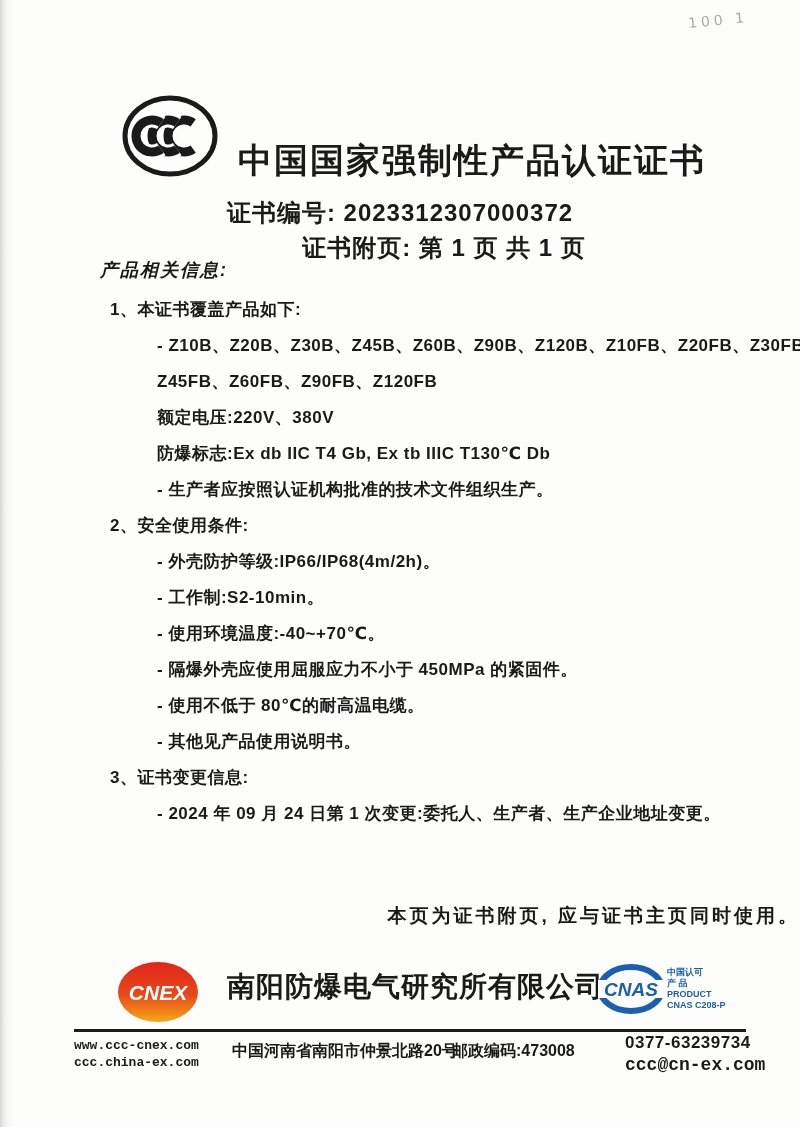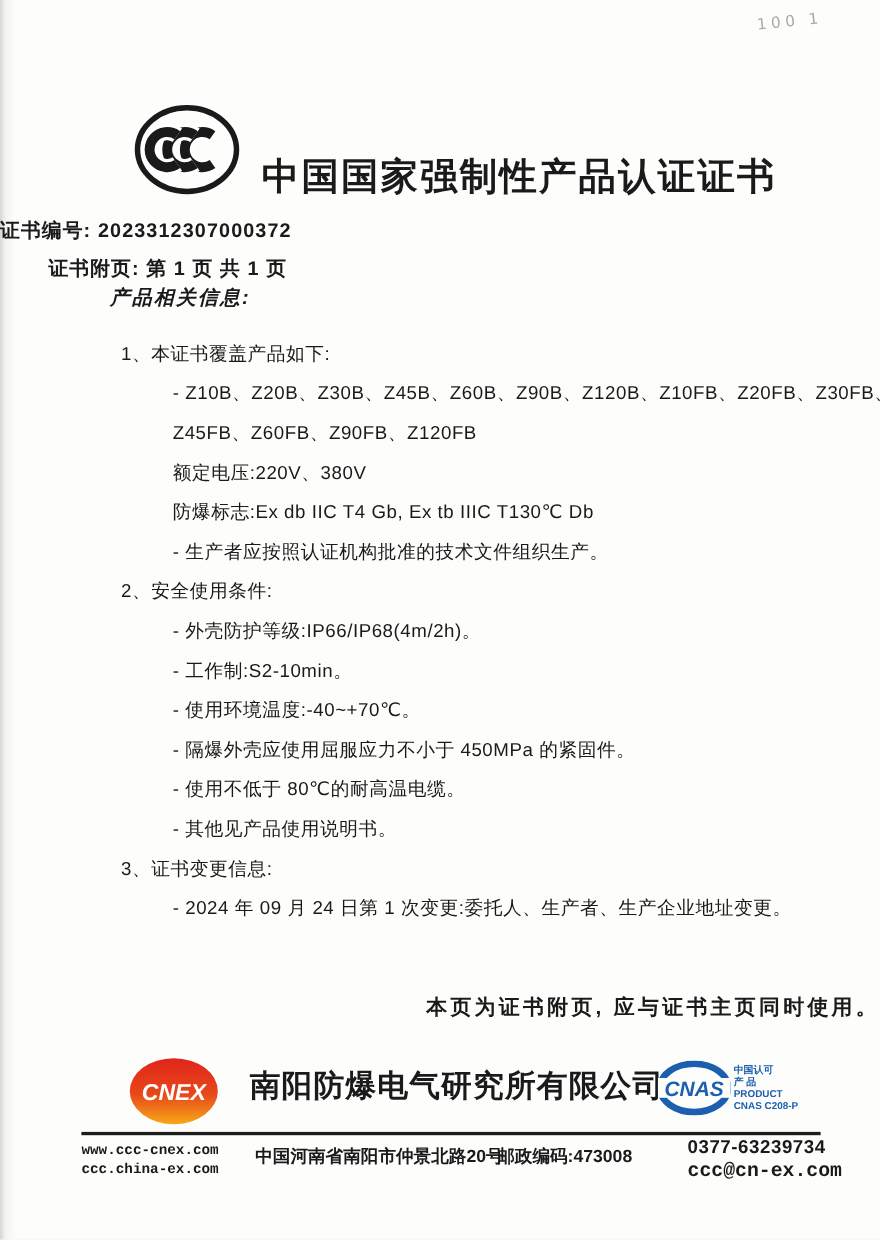--- a/index.html
+++ b/index.html
@@ -20,32 +20,32 @@
     font-family:"DejaVu Sans",sans-serif;
   }
   .ccc-logo{position:absolute;left:120px;top:93px;}
   .title{
     position:absolute;left:238px;top:112px;width:460px;
     font-size:34px;font-weight:bold;letter-spacing:2px;
     white-space:nowrap;
     margin-top:26px;
   }
   .cert-line{
-    position:absolute;left:0;width:800px;text-align:left;
-    font-size:18px;font-weight:bold;letter-spacing:1px;
+    position:absolute;left:0;width:800px;text-align:center;
+    font-size:24px;font-weight:bold;letter-spacing:1px;
   }
   .cert-line.n1{top:197px;}
   .cert-line.n2{top:232px;padding-left:44px;}
   .section-heading{
     position:absolute;left:100px;top:258px;
     font-size:18px;font-weight:bold;letter-spacing:2px;font-style:italic;
   }
   .body-lines{
-    position:absolute;left:110px;top:304px;right:50px;
-    font-size:17px;font-weight:normal;line-height:36px;
+    position:absolute;left:110px;top:292px;right:50px;
+    font-size:17px;font-weight:bold;line-height:36px;
     letter-spacing:0.5px;
   }
   .body-lines .ln{height:36px;white-space:nowrap;}
   .body-lines .L1{padding-left:47px;}
   .note-line{
     position:absolute;left:0;top:903px;width:800px;text-align:right;
     font-size:19px;font-weight:bold;letter-spacing:3px;
   }
   .cnex-logo{position:absolute;left:117px;top:961px;}
   .company{

